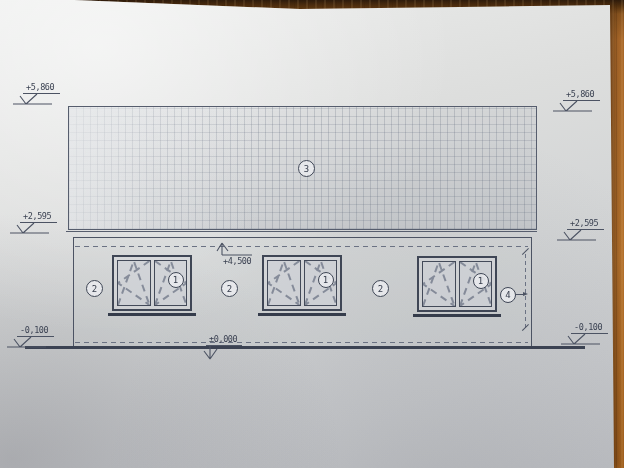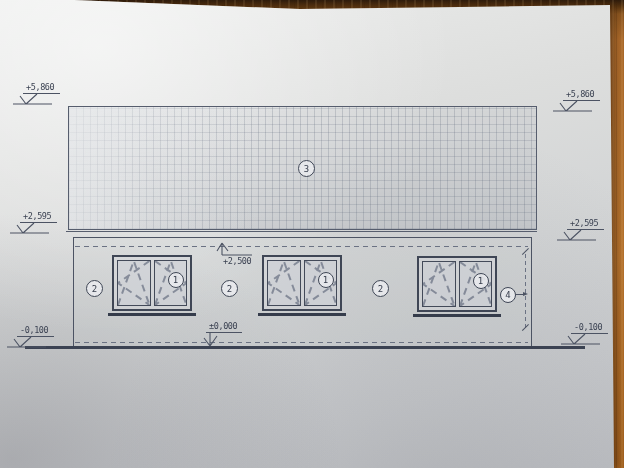--- a/index.html
+++ b/index.html
@@ -206,24 +206,24 @@
           <span class="lvl-t">-0,100</span>
           <svg width="48" height="12" viewBox="0 0 48 12">
             <path d="M1 11 H40 M14 11 L8 3 M14 11 L25 1"></path>
           </svg>
         </div>
 
         <div class="lvl" style="left:214px;top:243px;">
           <svg width="42" height="14" viewBox="0 0 42 14">
             <path d="M8 1 L3 9 M8 1 L14 9 M8 1 V13 M8 13 H38"></path>
           </svg>
-          <span class="lvl-t2">+2,500</span>
-        </div>
-
-        <div class="lvl" style="left:200px;top:321px;">
+          <span class="lvl-t2">+4,500</span>
+        </div>
+
+        <div class="lvl" style="left:200px;top:334px;">
           <span class="lvl-t" style="margin-left:6px;">±0,000</span>
           <svg width="42" height="16" viewBox="0 0 42 16">
             <path d="M10 0 V14 M10 14 L4 6 M10 14 L17 4"></path>
           </svg>
         </div>
 
       </div>
     </div>
   </div>
 </div>

